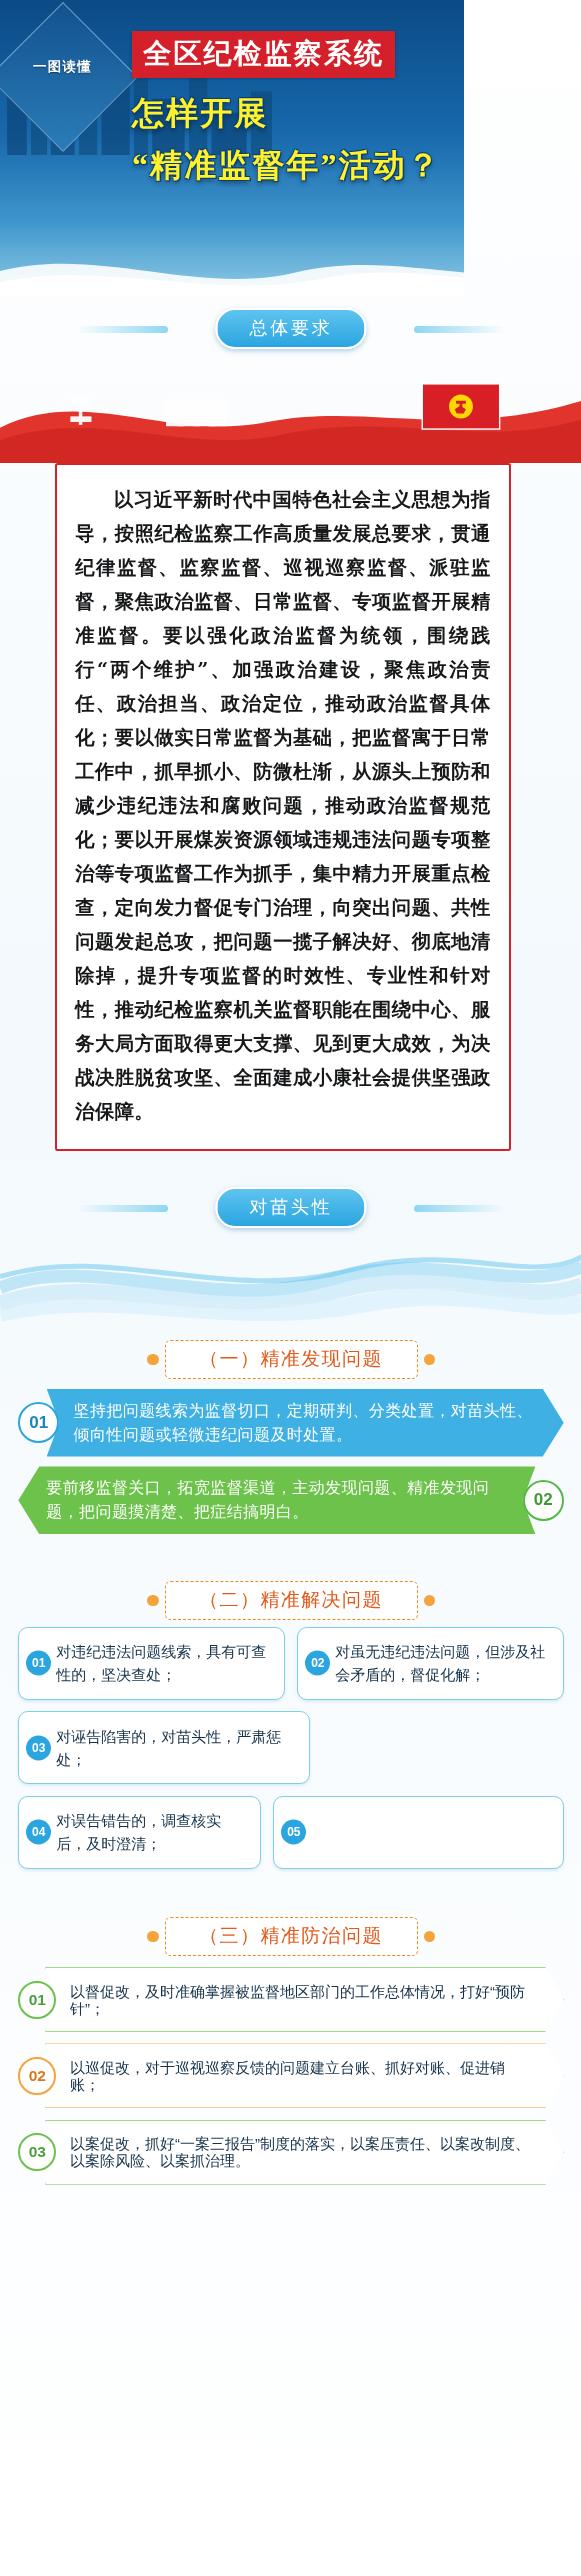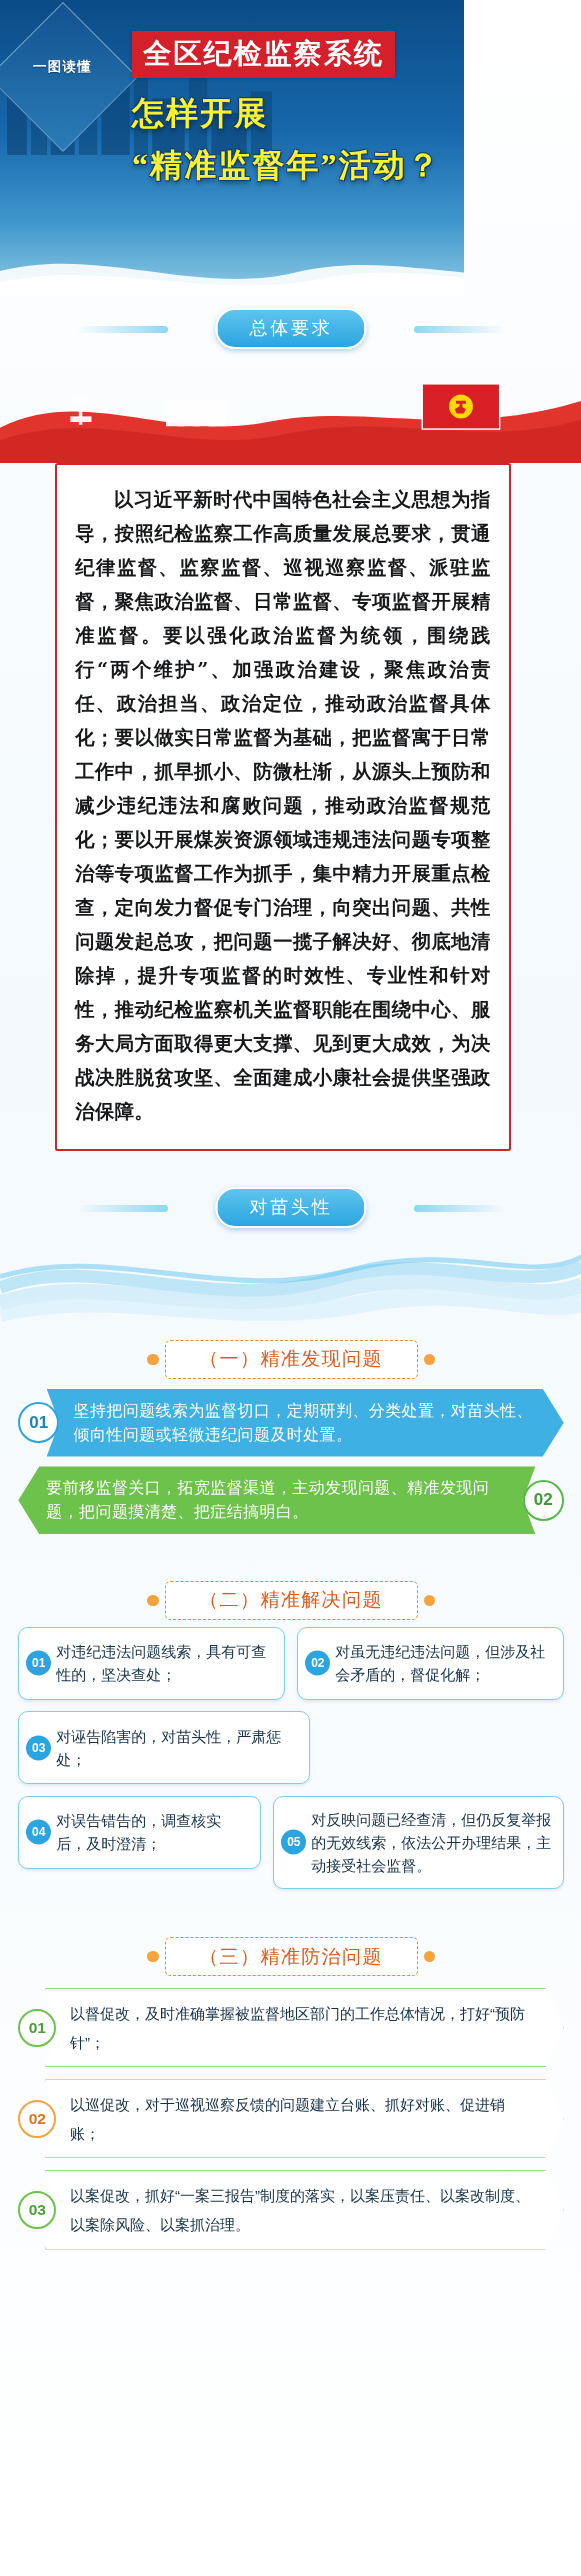--- a/index.html
+++ b/index.html
@@ -303,21 +303,21 @@
     display: flex; align-items: center; justify-content: center;
   }
   .point-row .pbody {
     flex: 1 1 auto;
     margin-left: -11.3px;
     padding: 9.9px 31px 9.9px 24px;
     background: #ffffff;
     border: 1.4px solid #9fd98b;
     color: #16324a;
     font-size: 15px;
-    line-height: 29px;
+    line-height: 17px;
     clip-path: polygon(0 0, calc(100% - 18.3px) 0, 100% 50%, calc(100% - 18.3px) 100%, 0 100%, 11.3px 50%);
     min-height: 65px;
     display: flex; align-items: center;
   }
   .point-row.orange .pnum { border-color: #f5a33c; color: #d9781a; }
   .point-row.orange .pbody { border-color: #f7c98c; }
   .spacer-md { height: 24px; }
 </style>
 </head>
 <body>
@@ -460,21 +460,20 @@
         <div style="flex:1 1 0;"></div>
       </div>
 
       <div class="bubble-row">
         <div class="bubble">
           <span class="bnum">04</span>
           <span>对误告错告的，调查核实后，及时澄清；</span>
         </div>
         <div class="bubble wide">
           <span class="bnum">05</span>
-          <span>对反映问题已经查清，但仍反复举报的无效线索，依法公开办理结果，主动接受社会监督。</span>
         </div>
       </div>
     </div>
   </div>
 
   <div class="spacer-md"></div>
 
   <div class="content">
     <div class="sub-head">
       <span class="dot-l"></span>

